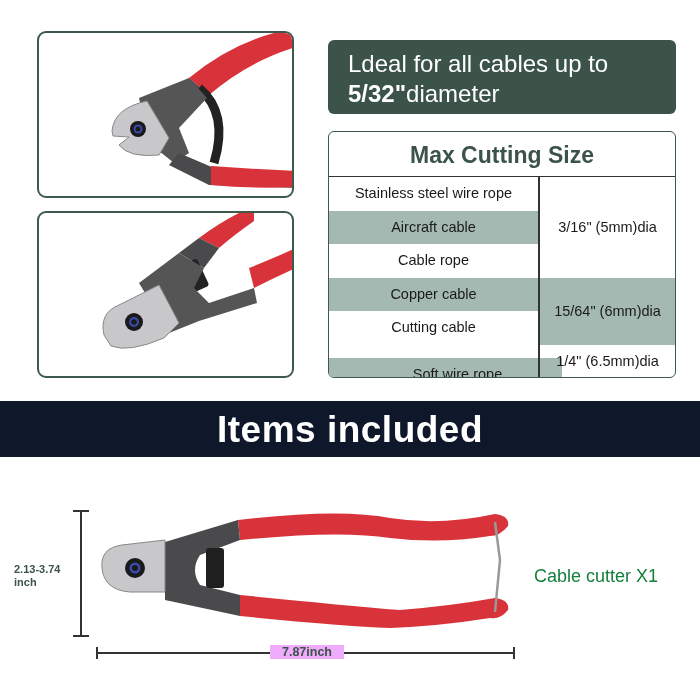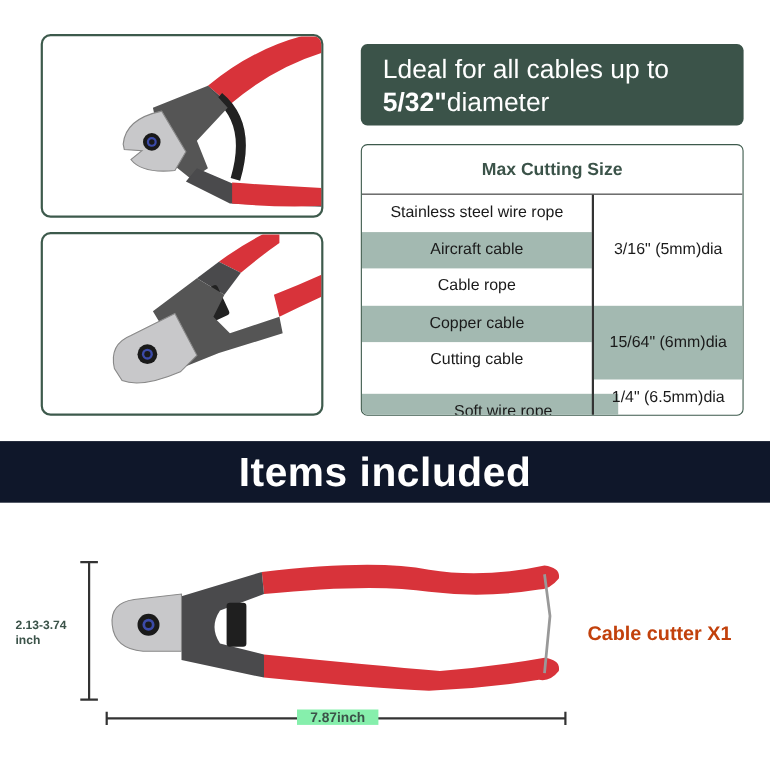--- a/index.html
+++ b/index.html
@@ -3,30 +3,30 @@
 <meta charset="utf-8">
 <style>
   html, body { margin: 0; padding: 0; }
   body { width: 700px; height: 700px; background: #ffffff; position: relative; overflow: hidden; font-family: "Liberation Sans", sans-serif; }
   .abs { position: absolute; }
   .frame { position: absolute; left: 37px; width: 257px; border: 2px solid #3d5a4c; border-radius: 9px; box-sizing: border-box; background: #fff; overflow: hidden; }
   .frame svg { position: absolute; left: 0; top: 0; }
   .green-box { position: absolute; left: 328px; top: 40px; width: 348px; height: 74px; background: #3b5349; border-radius: 6px; color: #fff; box-sizing: border-box; padding: 9px 0 0 20px; font-size: 24px; line-height: 30px; }
   .green-box b { font-weight: bold; }
   .table { position: absolute; left: 328px; top: 131px; width: 348px; height: 247px; border: 1.5px solid #3d5a4c; border-radius: 6px; box-sizing: border-box; overflow: hidden; background: #fff; }
-  .table-title { position: absolute; left: 0; top: 0; width: 100%; height: 45px; border-bottom: 1.5px solid #333; box-sizing: border-box; text-align: center; font-weight: bold; font-size: 16px; color: #3b5349; line-height: 46px; }
+  .table-title { position: absolute; left: 0; top: 0; width: 100%; height: 45px; border-bottom: 1.5px solid #333; box-sizing: border-box; text-align: center; font-weight: bold; font-size: 23px; color: #3b5349; line-height: 46px; }
   .row { position: absolute; left: 0; width: 209px; height: 33.5px; text-align: center; font-size: 14.5px; line-height: 33.5px; color: #1a1a1a; }
   .row.shade { background: #a3b9b1; }
   .size { position: absolute; left: 210px; width: 137px; text-align: center; font-size: 14.5px; color: #1a1a1a; display: flex; align-items: center; justify-content: center; }
   .size.shade { background: #a3b9b1; }
   .vdiv { position: absolute; left: 209px; top: 45px; width: 1.5px; height: 202px; background: #333; }
   .bar { position: absolute; left: 0; top: 401px; width: 700px; height: 56px; background: #0f172a; color: #fff; text-align: center; font-weight: bold; font-size: 37px; line-height: 58px; letter-spacing: 0.5px; }
   .dim-label { position: absolute; color: #3b5349; font-weight: bold; font-size: 11px; line-height: 13px; }
-  .item-label { position: absolute; left: 534px; top: 566px; color: #c2410c; font-weight: bold; font-size: 18px; }
-  .len-label { position: absolute; left: 270px; top: 645px; width: 74px; text-align: center; color: #3b5349; font-weight: bold; font-size: 12.5px; background: #86efac; }
+  .item-label { position: absolute; left: 534px; top: 566px; color: #15803d; font-weight: normal; font-size: 18px; }
+  .len-label { position: absolute; left: 270px; top: 645px; width: 74px; text-align: center; color: #3b5349; font-weight: bold; font-size: 12.5px; background: #f0abfc; }
 </style>
 </head>
 <body>
 
 <div class="frame" style="top:31px;height:167px;">
   <svg width="257" height="167" viewBox="0 0 257 167">
     <path d="M150 45 Q190 12 235 0 L257 0 L257 14 Q210 28 170 62 Z" fill="#d8333a"></path>
     <path d="M150 45 L170 62 L160 70 L140 58 Z" fill="#4a4a4c"></path>
     <path d="M160 55 Q190 80 175 130" stroke="#222" stroke-width="9" fill="none"></path>
     <path d="M100 65 L150 45 L168 65 L140 95 L150 120 L135 130 L110 110 Z" fill="#555"></path>

